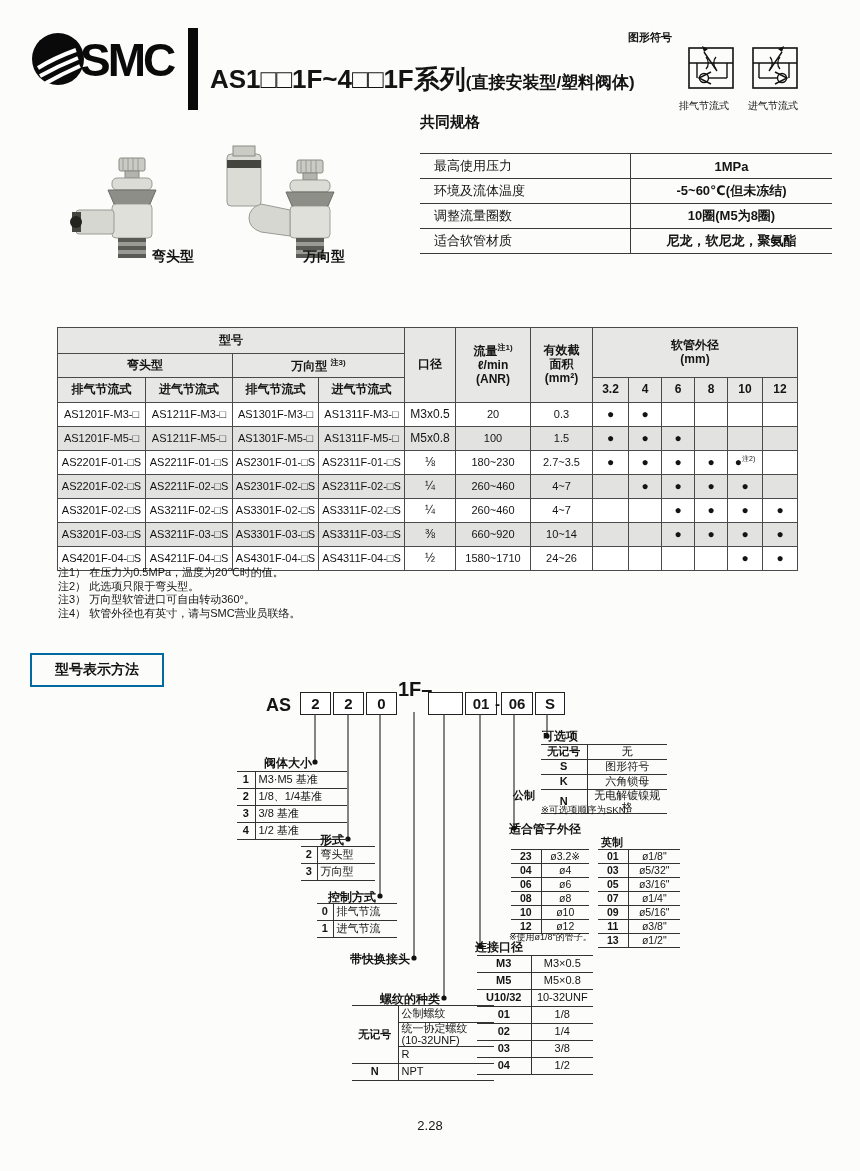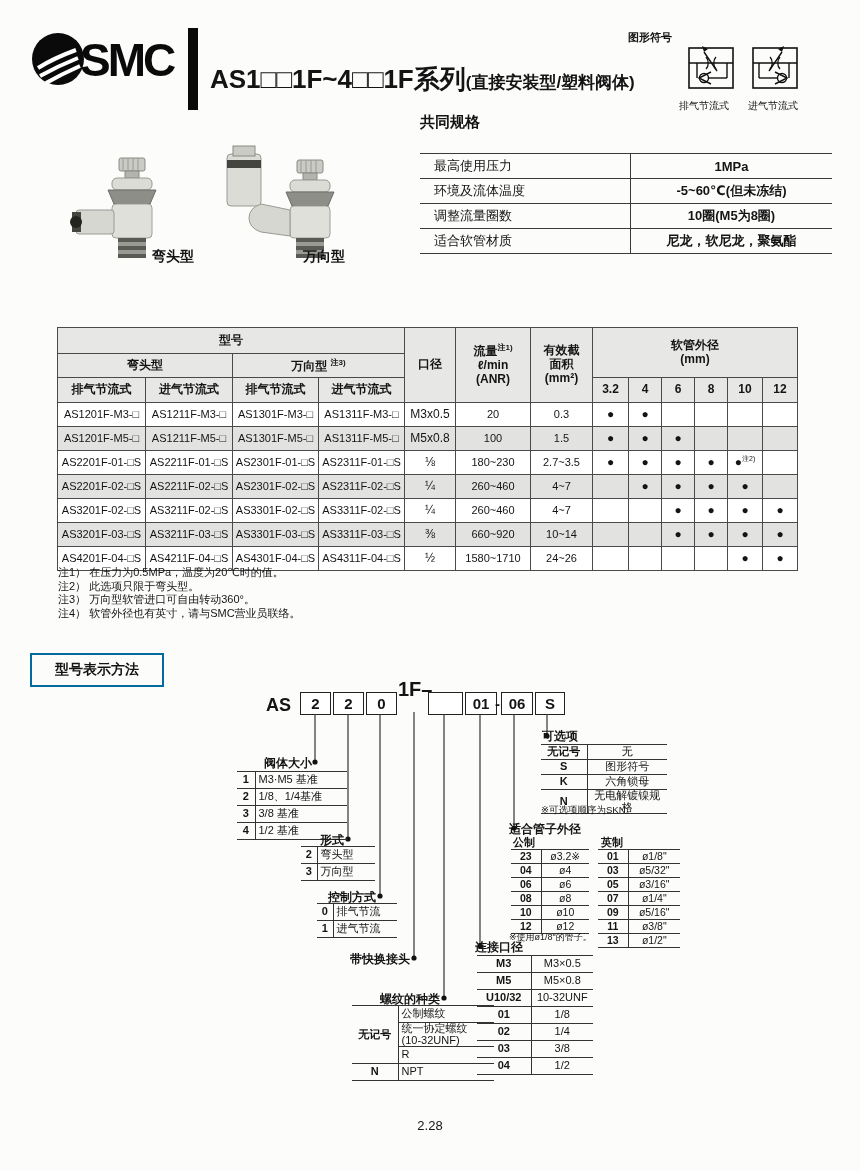--- a/index.html
+++ b/index.html
@@ -531,21 +531,21 @@
         <tr>
           <td class="code">04</td>
           <td class="desc">1/2</td>
         </tr>
       </tbody>
   </table>
 
   <div class="ol-label" style="left:509px;top:821px;">
     <span>适合管子外径</span>
   </div>
-  <div class="od-title" style="left:513px;top:835px;text-align:right;">公制</div>
+  <div class="od-title" style="left:513px;top:788px;text-align:right;">公制</div>
   <table class="mini small desc-center" style="left:511px;top:849px;">
     <colgroup>
         <col style="width:30px">
         <col style="width:48px">
       </colgroup>
     <tbody>
         <tr>
           <td class="code">23</td>
           <td class="desc">ø3.2※</td>
         </tr>

